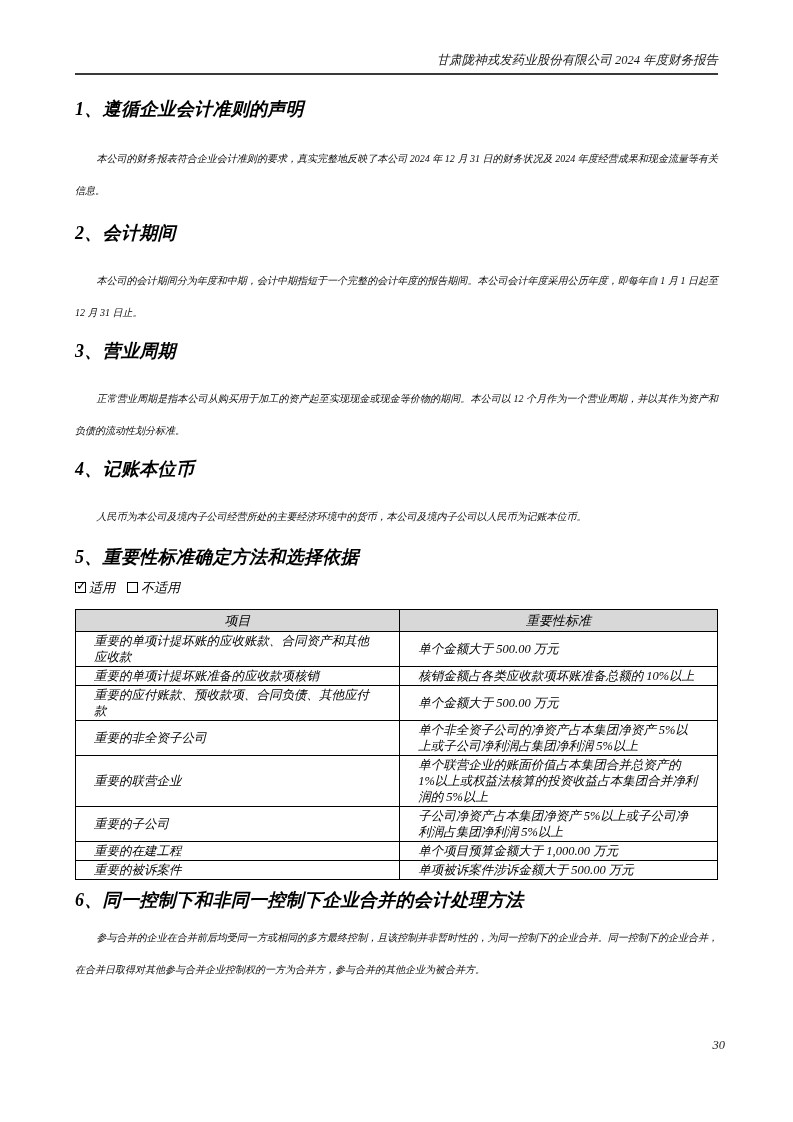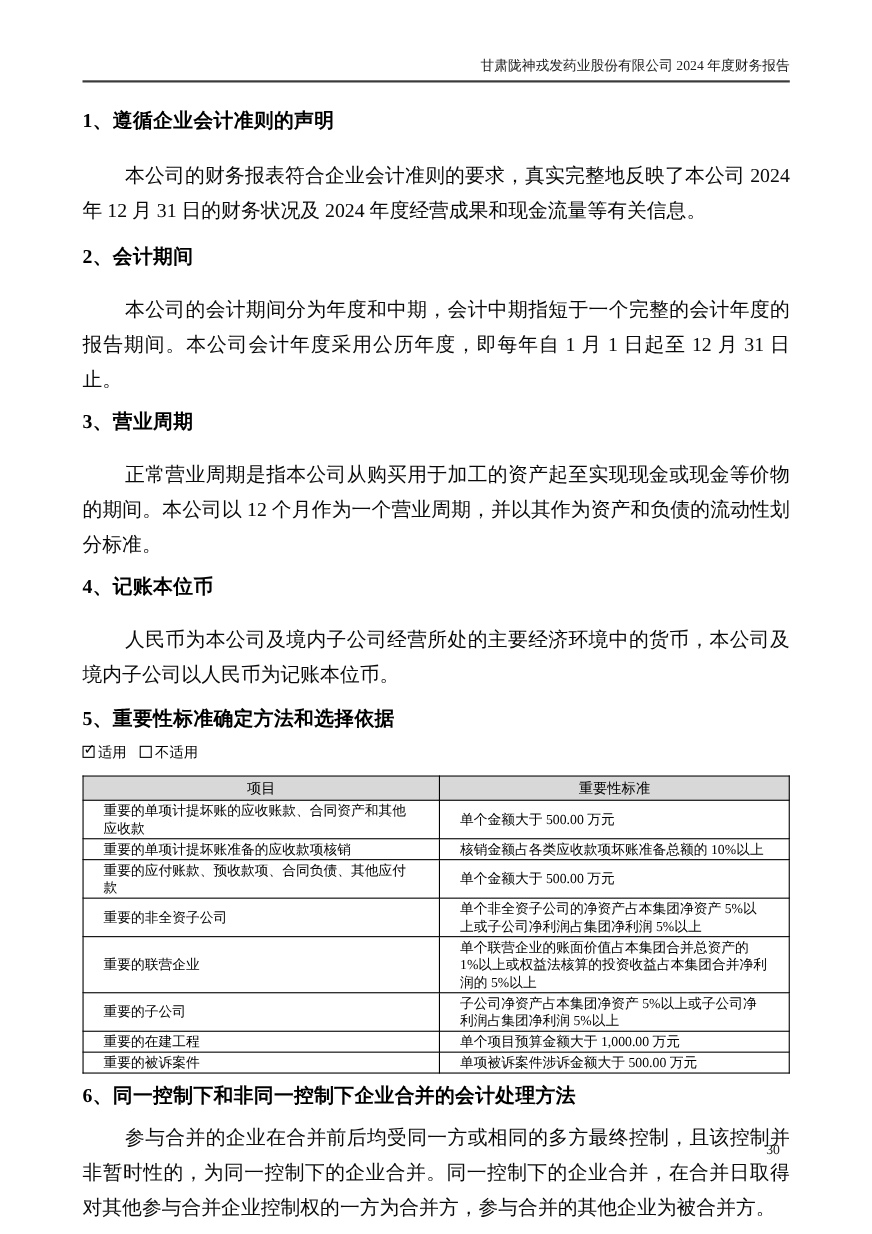--- a/index.html
+++ b/index.html
@@ -6,20 +6,21 @@
   html, body { background: #888; }
   .page {
     width: 793px; height: 1122px;
     background: #ffffff;
     margin: 0 auto;
     position: relative;
     font-family: "Liberation Serif", "DejaVu Serif", serif;
     color: #000;
     padding: 0 75px;
     overflow: hidden;
+    font-style: italic;
   }
   .doc-header {
     padding-top: 51px;
     padding-bottom: 4px;
     text-align: right;
     font-size: 12.5px;
     line-height: 18px;
     border-bottom: 2px solid #3a3a3a;
     color: #1a1a1a;
   }
@@ -29,21 +30,21 @@
     line-height: 20px;
     letter-spacing: 0.3px;
   }
   .s1 { margin-top: 24px; }
   .s2 { margin-top: 16px; }
   .s3 { margin-top: 12px; }
   .s4 { margin-top: 12px; }
   .s5 { margin-top: 14px; }
   .s6 { margin-top: 10px; }
   p.para {
-    font-size: 18px;
+    font-size: 10px;
     line-height: 32px;
     text-align: justify;
     text-indent: 2.15em;
     color: #0a0a0a;
   }
   .p1 { margin-top: 24px; }
   .p2, .p3, .p4 { margin-top: 22px; }
   .p6 { margin-top: 20px; }
   .p7 { margin-top: 12px; }
   .applicability {
@@ -89,21 +90,21 @@
   table.mat-table td.col-item { width: 50.5%; }
   .sub-item {
     margin-top: 6px;
     padding-left: 22px;
     font-size: 13.5px;
     line-height: 18px;
   }
   .page-number {
     position: absolute;
     top: 1038px;
-    right: 84px;
+    right: 68px;
     font-size: 12.5px;
     color: #222;
   }
 </style>
 </head>
 <body>
 
 <div class="page">
 
   <div class="doc-header">

